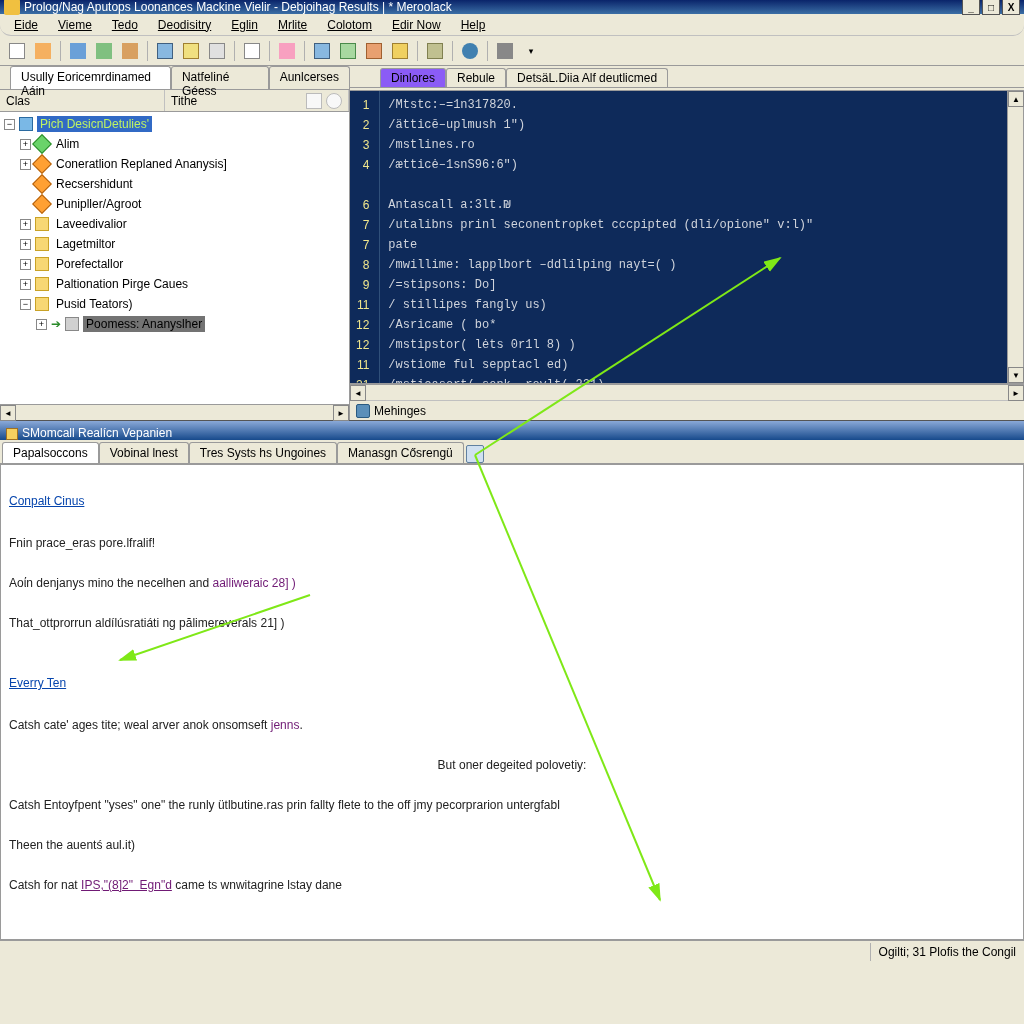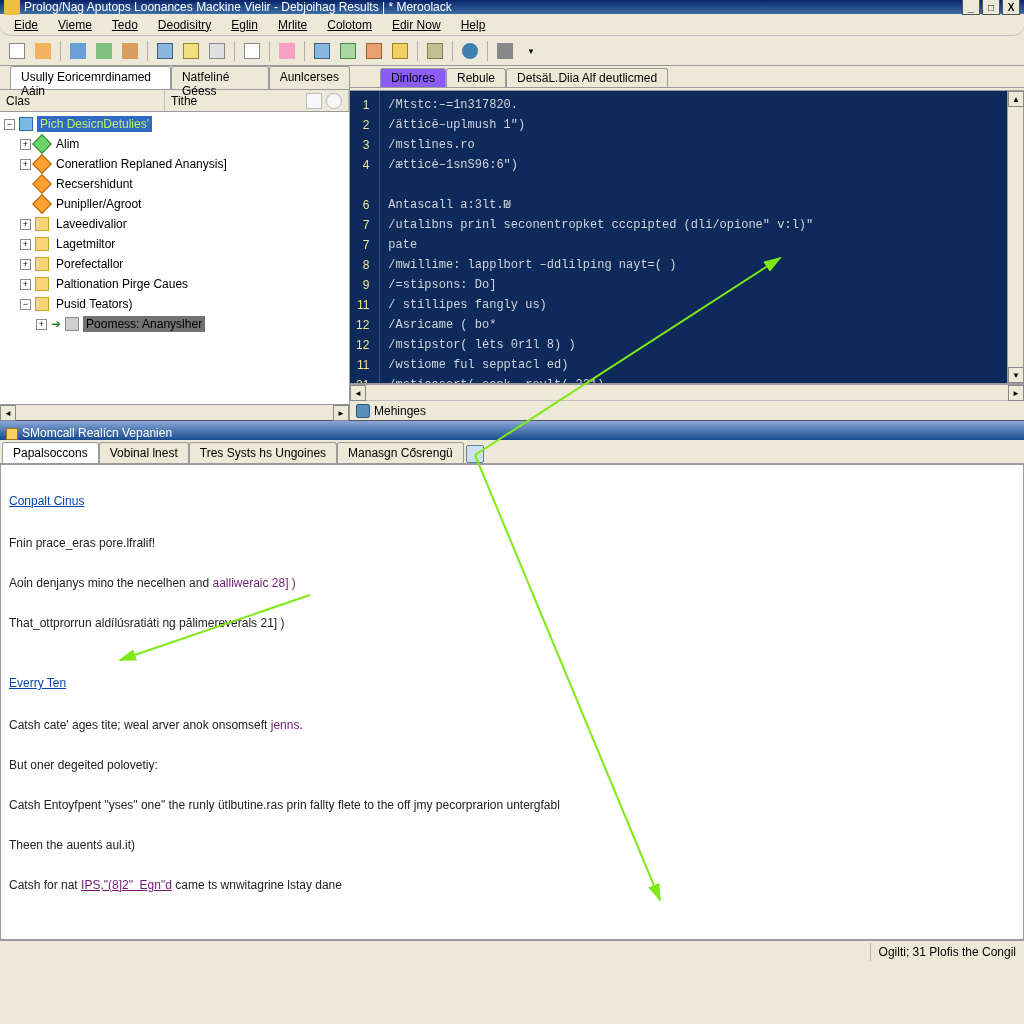--- a/index.html
+++ b/index.html
@@ -347,21 +347,21 @@
 </div>
 
 <div class="output">
 <span class="heading" style="display: block;">Conpalt Cinus</span>
 <span style="display: block;">Fnin prace_eras pore.lfralif!</span>
 <span style="display: block;"><span>Aoίn denjanys mino the necelhen and </span><span class="link">aalliweraic 28] )</span></span>
 <span style="display: block;">That_ottprorrun aldílúsratiáti ng pălimereverals 21] )</span>
 
 <span class="heading" style="display: block;">Everry Ten</span>
 <span style="display: block;"><span>Catsh cate' ages tite; weal arver anok onsomseft </span><span class="link">jenns</span><span>.</span></span>
-<span style="display: block;">But oner degeited polovetiy:</span>
+<span style="display: block; text-align: center;">But oner degeited polovetiy:</span>
 <span style="display: block;">Catsh Entoyfpent "yses" one" the runly ütlbutine.ras prin fallty flete to the off jmy pecorprarion untergfabl</span>
 <span style="display: block;">Theen the auentś aul.it)</span>
 <span style="display: block;"><span>Catsh for nat </span><span class="link ul">IPS,"(8]2"  Egn"d</span><span> came ts wnwitagrine lstay dane</span></span>
 
 
 
 
 
 
 

